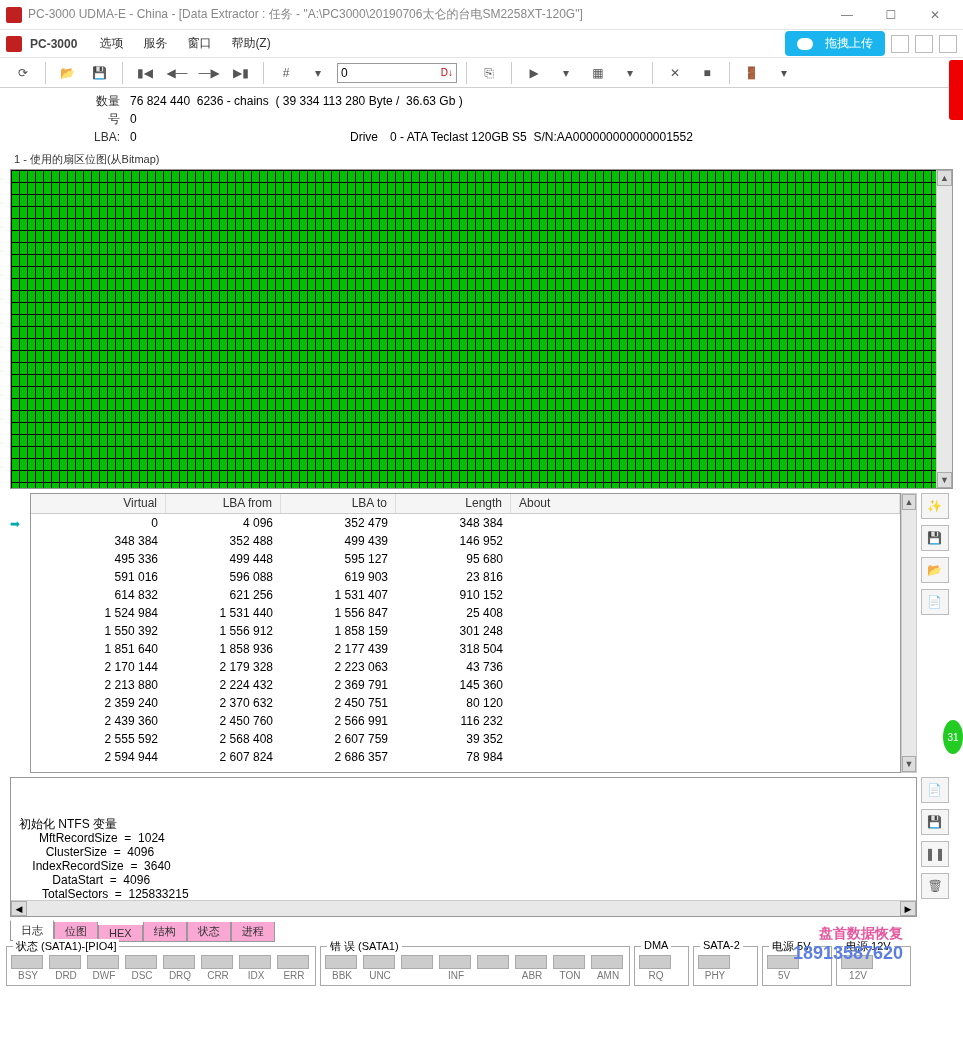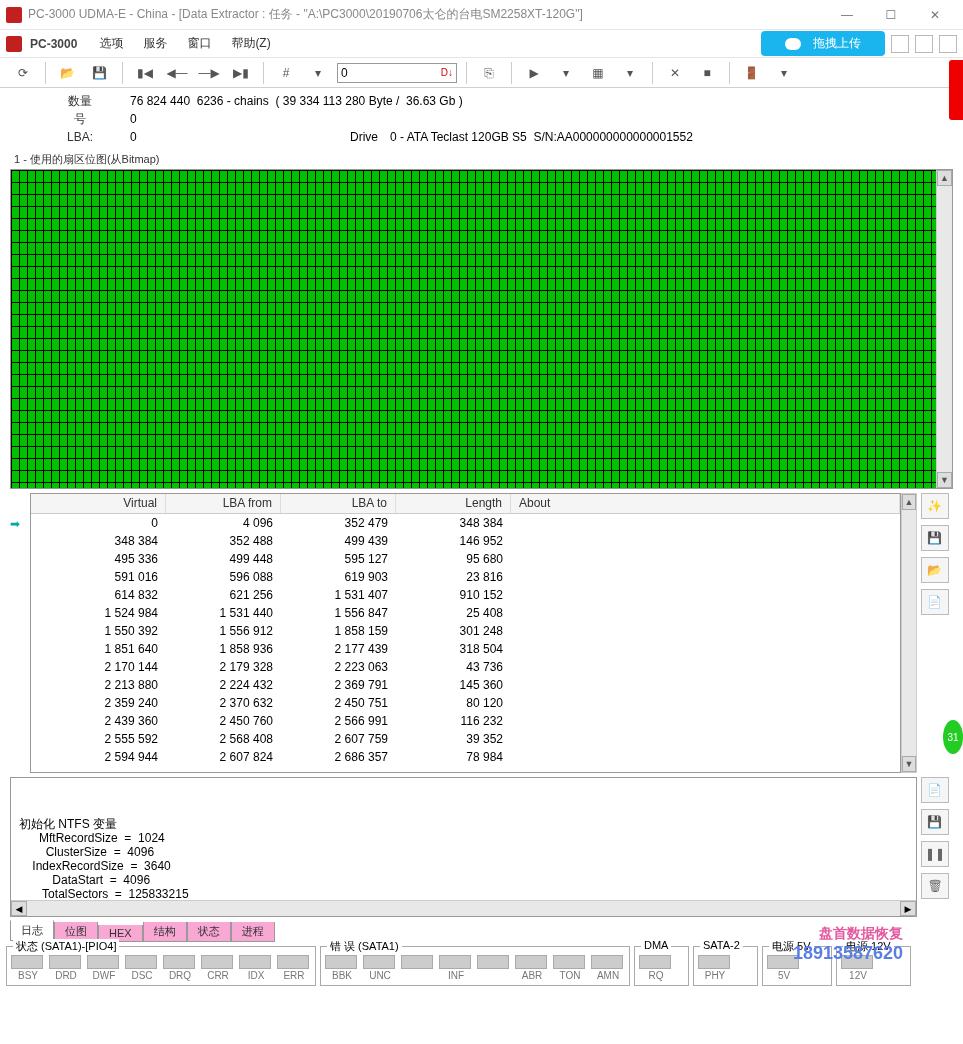--- a/index.html
+++ b/index.html
@@ -6,31 +6,31 @@
 body{background:#fff;width:963px;height:1044px;overflow:hidden;position:relative}
 .titlebar{height:30px;background:#fff;border-bottom:1px solid #e5e5e5;display:flex;align-items:center;padding:0 6px}
 .titlebar .icon{width:16px;height:16px;background:#c02020;border-radius:2px;margin-right:6px}
 .titlebar .title{flex:1;color:#888;font-size:12px}
 .wbtn{width:44px;height:28px;display:flex;align-items:center;justify-content:center;color:#777}
 .menubar{height:28px;display:flex;align-items:center;padding:0 6px;gap:4px;border-bottom:1px solid #e5e5e5}
 .menubar .icon2{width:16px;height:16px;background:#c02020;border-radius:2px;margin-right:4px}
 .menubar .app{font-weight:bold;margin-right:10px;color:#444}
 .menubar .mitem{padding:2px 8px;color:#333}
 .menubar .spacer{flex:1}
-.uploadbtn{background:#1ab5ef;color:#fff;padding:4px 24px;border-radius:4px;display:flex;align-items:center;gap:12px}
+.uploadbtn{background:#1ab5ef;color:#fff;padding:4px 12px;border-radius:4px;display:flex;align-items:center;gap:12px}
 .uploadbtn .cloud{width:16px;height:12px;background:#fff;border-radius:6px;position:relative}
 .smallbtn{width:18px;height:18px;border:1px solid #bbb;margin-left:2px}
 .toolbar{height:30px;display:flex;align-items:center;padding:0 10px;gap:6px;border-bottom:1px solid #d0d0d0}
 .tbtn{width:26px;height:24px;border:1px solid transparent;display:flex;align-items:center;justify-content:center;color:#555}
 .tsep{width:1px;height:22px;background:#ccc;margin:0 3px}
 .tinput{width:120px;height:20px;border:1px solid #999;padding:0 3px;font-family:monospace;display:flex;align-items:center;justify-content:space-between}
 .tinput .arrow{color:#c00;font-size:10px}
 .info{padding:4px 40px;font-family:"Courier New",monospace;color:#000}
 .info-row{display:flex;height:18px;align-items:center}
-.info-label{width:90px;text-align:center;padding-right:10px;color:#333}
+.info-label{width:90px;text-align:right;padding-right:10px;color:#333}
 .info-val{white-space:pre}
 .bitmap-wrap{margin:2px 10px 4px 10px;height:320px;border:1px solid #999;position:relative;display:flex}
 .bitmap{flex:1;background:#00c000;background-image:linear-gradient(#000 1px,transparent 1px),linear-gradient(90deg,#000 1px,transparent 1px);background-size:8px 12px}
 .vscroll{width:16px;background:#f0f0f0;border-left:1px solid #ccc;display:flex;flex-direction:column}
 .vscroll .arr{height:16px;background:#ddd;border:1px solid #aaa;display:flex;align-items:center;justify-content:center;font-size:9px;color:#555}
 .vscroll .track{flex:1;background:#e8e8e8}
 .tablewrap{margin:2px 10px;display:flex;height:280px}
 .table{flex:1;border:1px solid #999;overflow:hidden;background:#fff}
 .thead{display:flex;background:#f5f5f5;border-bottom:1px solid #ccc;height:20px}
 .th{border-right:1px solid #ddd;padding:2px 8px;text-align:right;color:#333;font-family:Arial}

